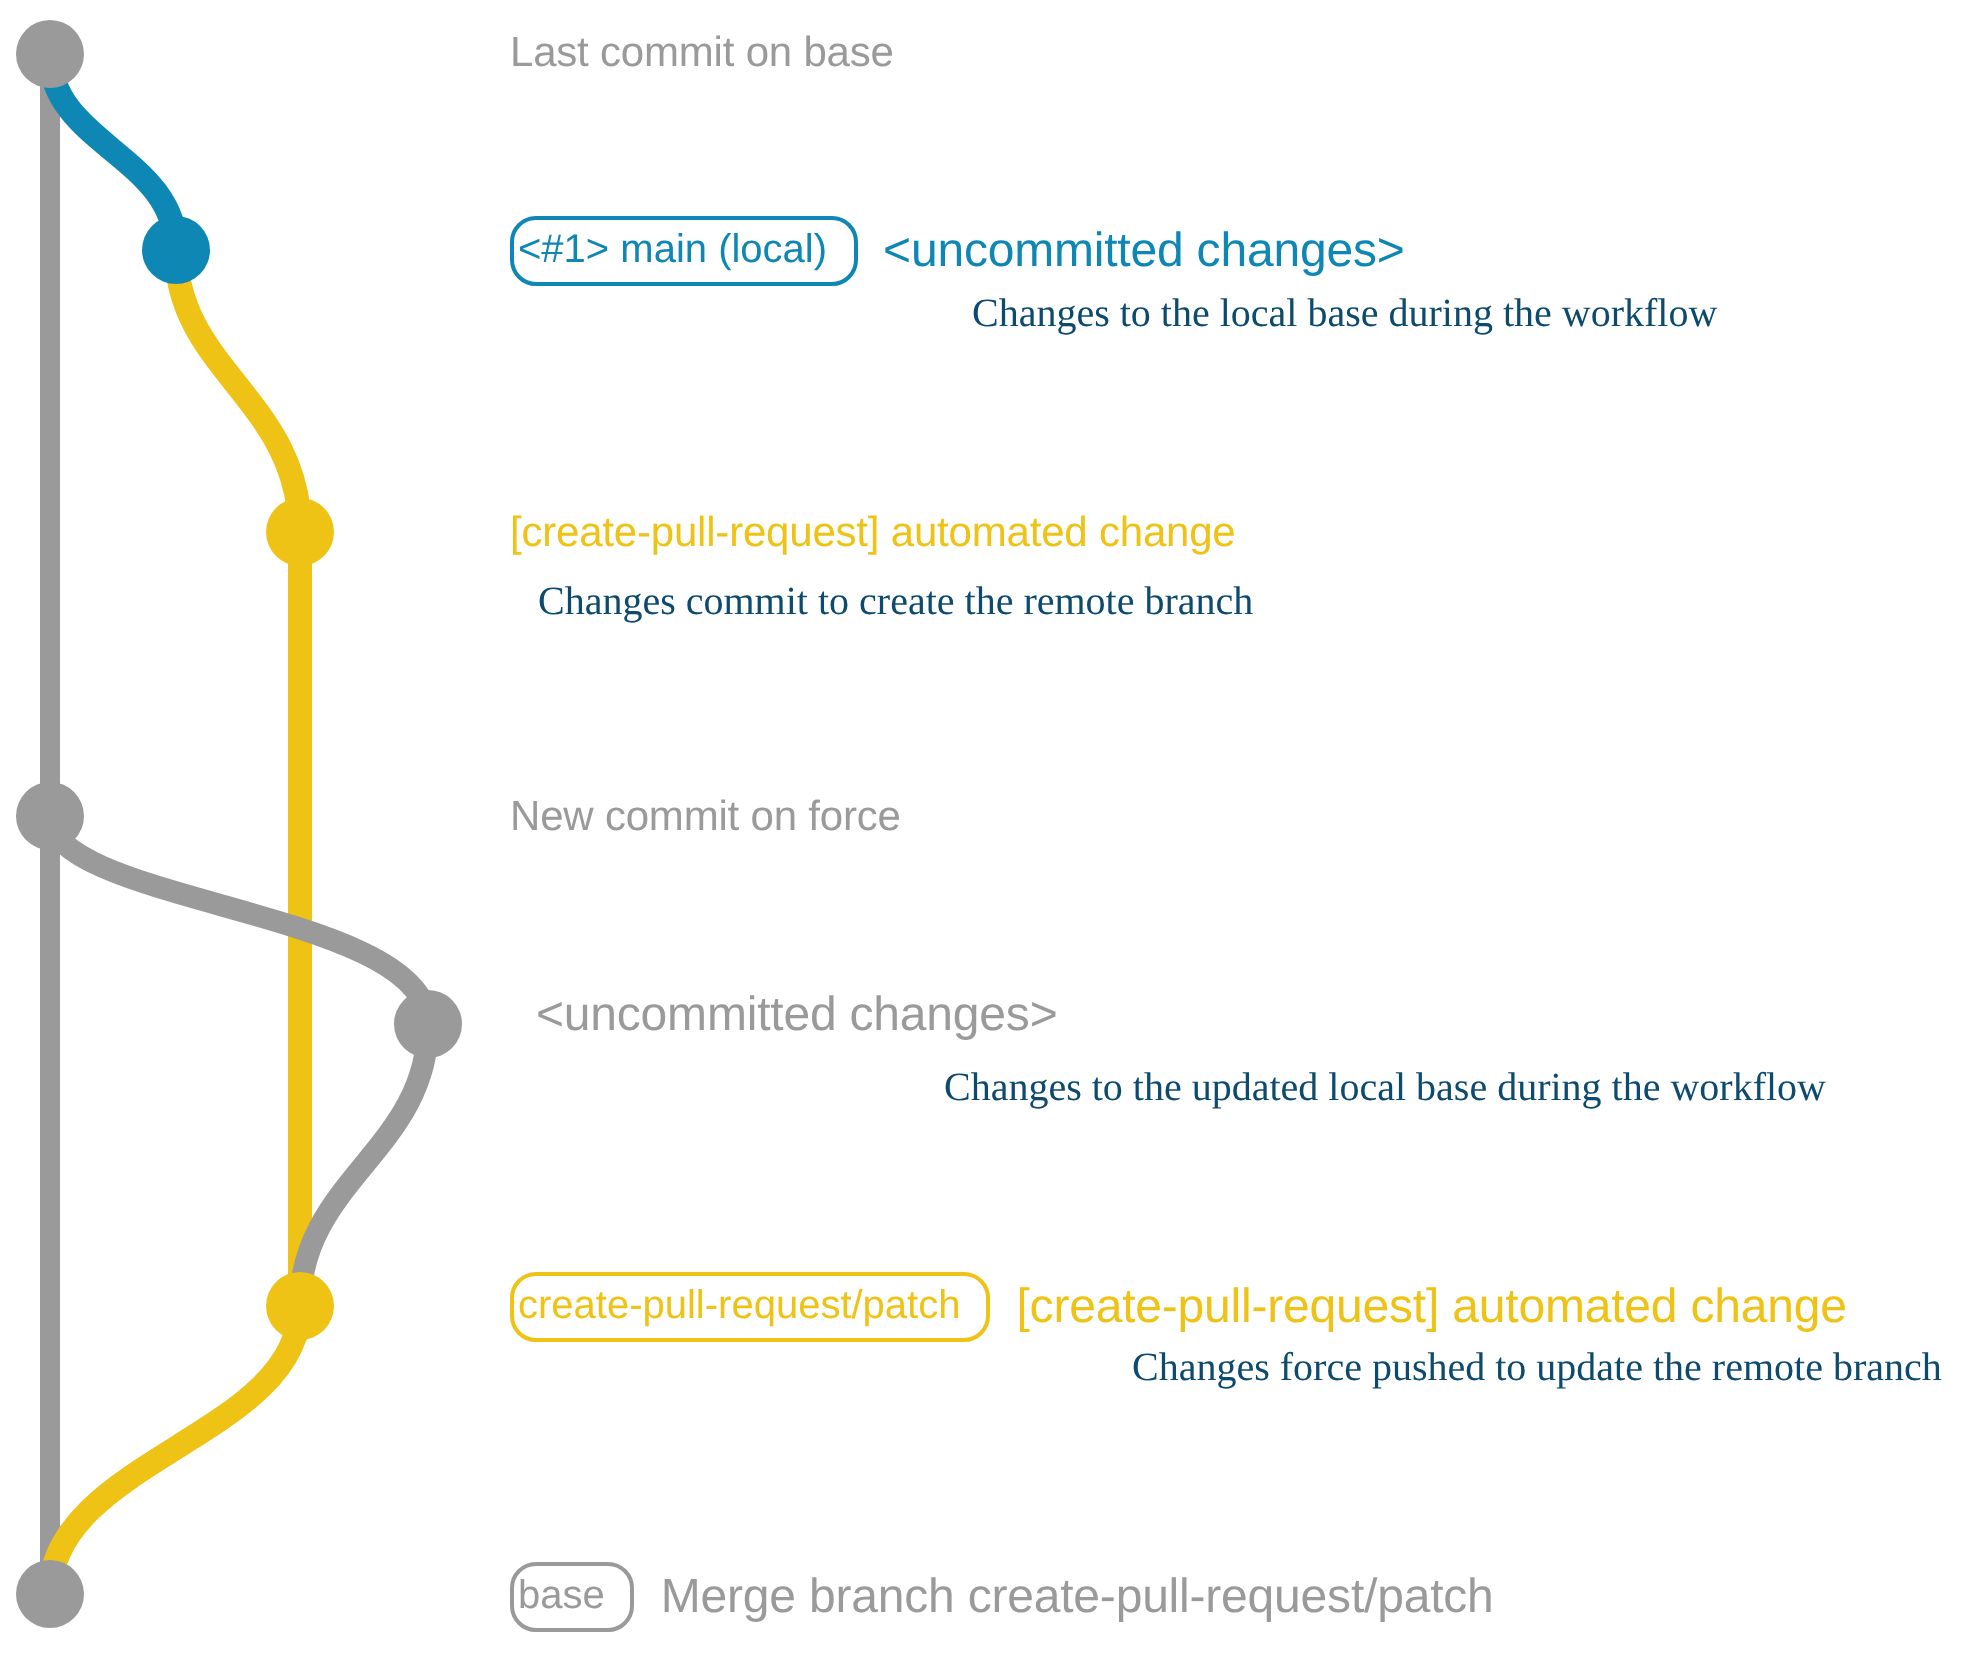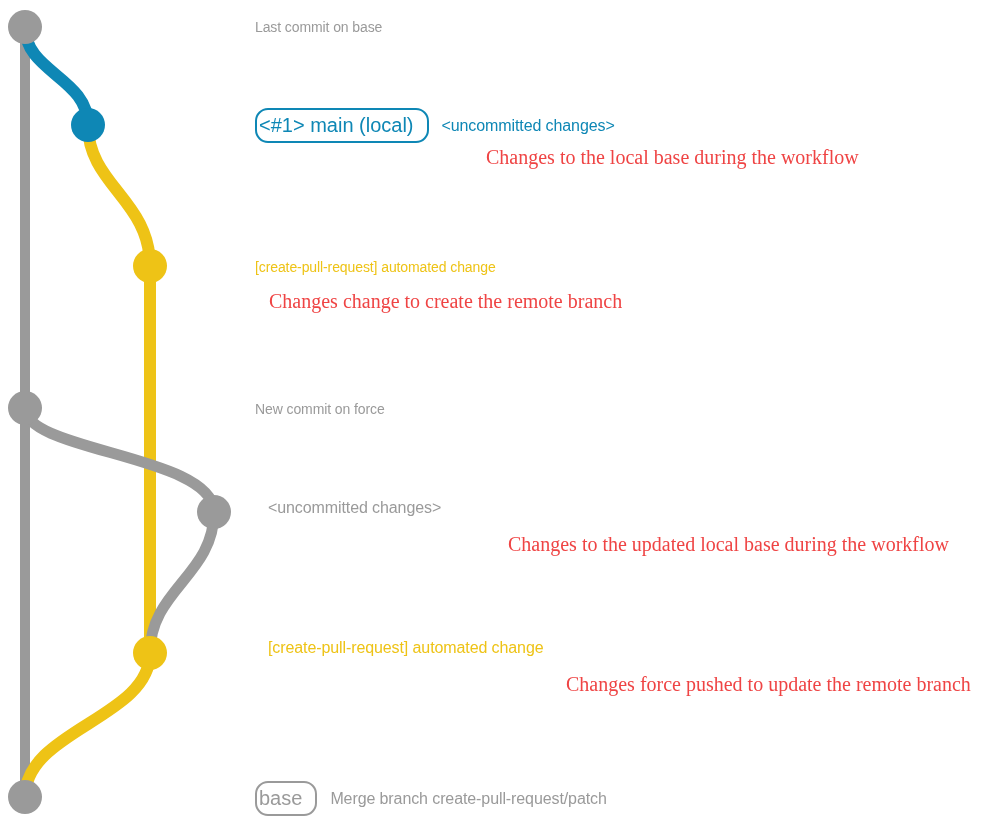--- a/index.html
+++ b/index.html
@@ -36,44 +36,44 @@
     padding: 4px 13px 5px 2px;
     font-size: 20px;
     line-height: 22px;
     color: #9a9a9a;
     background: transparent;
   }
   .badge.teal  { border-color: #0e87b5; color: #0e87b5; }
   .badge.gold  { border-color: #eec316; color: #eec316; }
   .badge.grey  { border-color: #9a9a9a; color: #9a9a9a; }
   .subject {
-    font-size: 16px;
+    font-size: 24px;
     line-height: 24px;
     margin-left: 13px;
     letter-spacing: -0.1px;
   }
   .subject.teal { color: #0e87b5; }
   .subject.gold { color: #eec316; }
   .subject.grey { color: #9a9a9a; }
   .plain-subject {
     position: absolute;
-    font-size: 14px;
+    font-size: 21px;
     line-height: 24px;
     color: #9a9a9a;
     white-space: nowrap;
     letter-spacing: -0.1px;
     text-align: right;
   }
   .plain-subject.gold { color: #eec316; }
   .note {
     position: absolute;
     font-family: "Liberation Serif", serif;
     font-size: 20px;
     line-height: 22px;
-    color: #ef4444;
+    color: #0c4a6e;
     white-space: nowrap;
   }
 </style>
 </head>
 <body>
 
 <svg id="graph-svg" viewBox="0 0 981 827" xmlns="http://www.w3.org/2000/svg">
 
   <path d="M 25 27 L 25 797" stroke="#9a9a9a" stroke-width="10" fill="none" stroke-linecap="round"></path>
 
@@ -98,30 +98,31 @@
 
 <div class="plain-subject" style="left:255px; top:15px;">Last commit on base</div>
 
 <div class="row" style="left:255px; top:108px;">
   <span class="badge teal">&lt;#1&gt; main (local)</span>
   <span class="subject teal">&lt;uncommitted changes&gt;</span>
 </div>
 <div class="note" style="left:486px; top:146px;">Changes to the local base during the workflow</div>
 
 <div class="plain-subject gold" style="left:255px; top:255px;">[create-pull-request] automated change</div>
-<div class="note" style="left:269px; top:290px;">Changes change to create the remote branch</div>
+<div class="note" style="left:269px; top:290px;">Changes commit to create the remote branch</div>
 
 <div class="plain-subject" style="left:255px; top:397px;">New commit on force</div>
 
 <div class="row" style="left:255px; top:496px;">
   <span class="subject grey">&lt;uncommitted changes&gt;</span>
 </div>
-<div class="note" style="left:508px; top:533px;">Changes to the updated local base during the workflow</div>
+<div class="note" style="left:472px; top:533px;">Changes to the updated local base during the workflow</div>
 
 <div class="row" style="left:255px; top:636px;">
+  <span class="badge gold">create-pull-request/patch</span>
   <span class="subject gold">[create-pull-request] automated change</span>
 </div>
 <div class="note" style="left:566px; top:673px;text-align:right;">Changes force pushed to update the remote branch</div>
 
 <div class="row" style="left:255px; top:781px;">
   <span class="badge grey">base</span>
   <span class="subject grey">Merge branch create-pull-request/patch</span>
 </div>
 
 </body></html>

